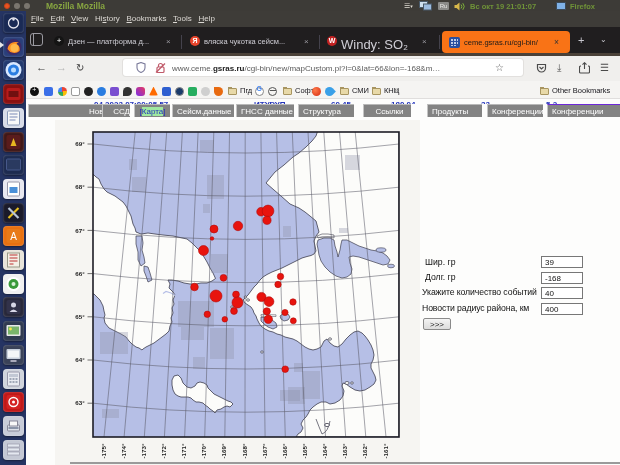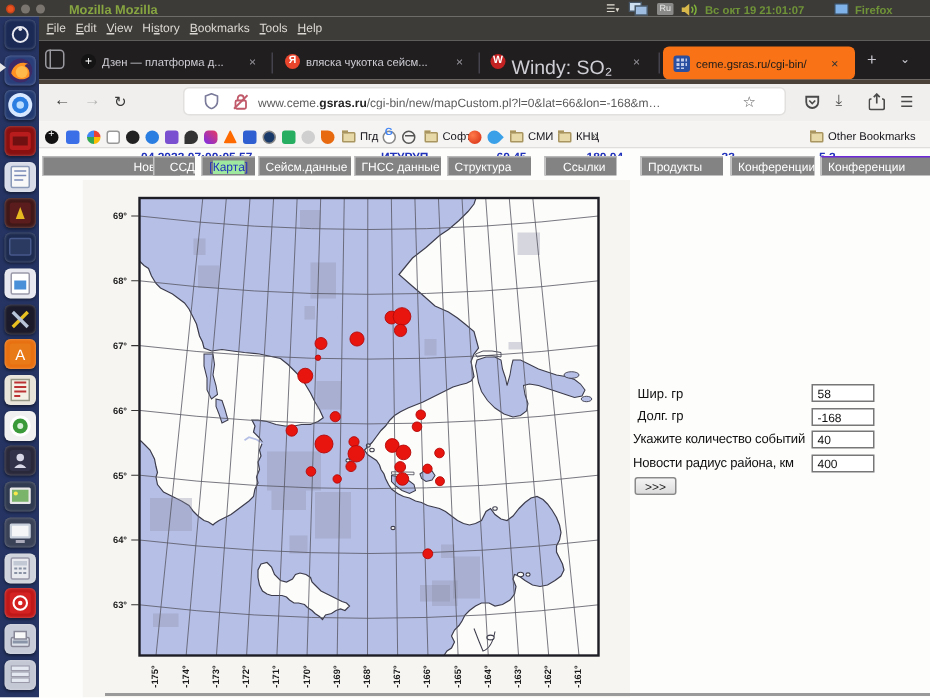--- a/index.html
+++ b/index.html
@@ -305,21 +305,21 @@
       <text x="290.7" y="331" text-anchor="middle" transform="rotate(-90 290.7 331)" dominant-baseline="middle">-163°</text>
       <text x="310.8" y="331" text-anchor="middle" transform="rotate(-90 310.8 331)" dominant-baseline="middle">-162°</text>
       <text x="331.0" y="331" text-anchor="middle" transform="rotate(-90 331.0 331)" dominant-baseline="middle">-161°</text>
     </g>
 </svg>
 
 <div class="abs" style="left:425px;top:256.5px;font-size:8.7px;color:#111">Шир. гр</div>
 <div class="abs" style="left:425px;top:272px;font-size:8.7px;color:#111">Долг. гр</div>
 <div class="abs" style="left:422px;top:287px;font-size:8.7px;letter-spacing:-0.12px;color:#111">Укажите количество событий</div>
 <div class="abs" style="left:422px;top:303px;font-size:8.7px;letter-spacing:-0.12px;color:#111">Новости радиус района, км</div>
-<div class="abs inp" style="left:541px;top:256px">58</div>
+<div class="abs inp" style="left:541px;top:256px">39</div>
 <div class="abs inp" style="left:541px;top:271.5px">-168</div>
 <div class="abs inp" style="left:541px;top:287px">40</div>
 <div class="abs inp" style="left:541px;top:302.5px">400</div>
 <div class="abs" style="left:423px;top:318px;width:28px;height:12px;background:linear-gradient(#f4f4f4,#dcdcdc);border:1px solid #8a8a8a;border-radius:2px;font-size:8px;color:#222;text-align:center;line-height:11px">&gt;&gt;&gt;</div>
 <style>.inp{width:42px;height:12px;background:#fff;border:1px solid #777;font-size:8px;color:#111;line-height:11px;padding-left:3px}</style>
 
 <div class="abs" style="left:70px;top:462px;width:550px;height:1.5px;background:#9a9a9a"></div>
 
 <div class="abs" style="left:0;top:11px;width:26px;height:454px;background:#253463"></div>
 <div class="abs" style="left:2.5px;top:13px;width:21px;height:20px;border-radius:4px;background:#1a2a55;box-shadow:inset 0 0 2px rgba(255,255,255,.35),0 1px 2px rgba(0,0,0,.4)"><svg width="21" height="20" viewBox="0 0 20 20">

